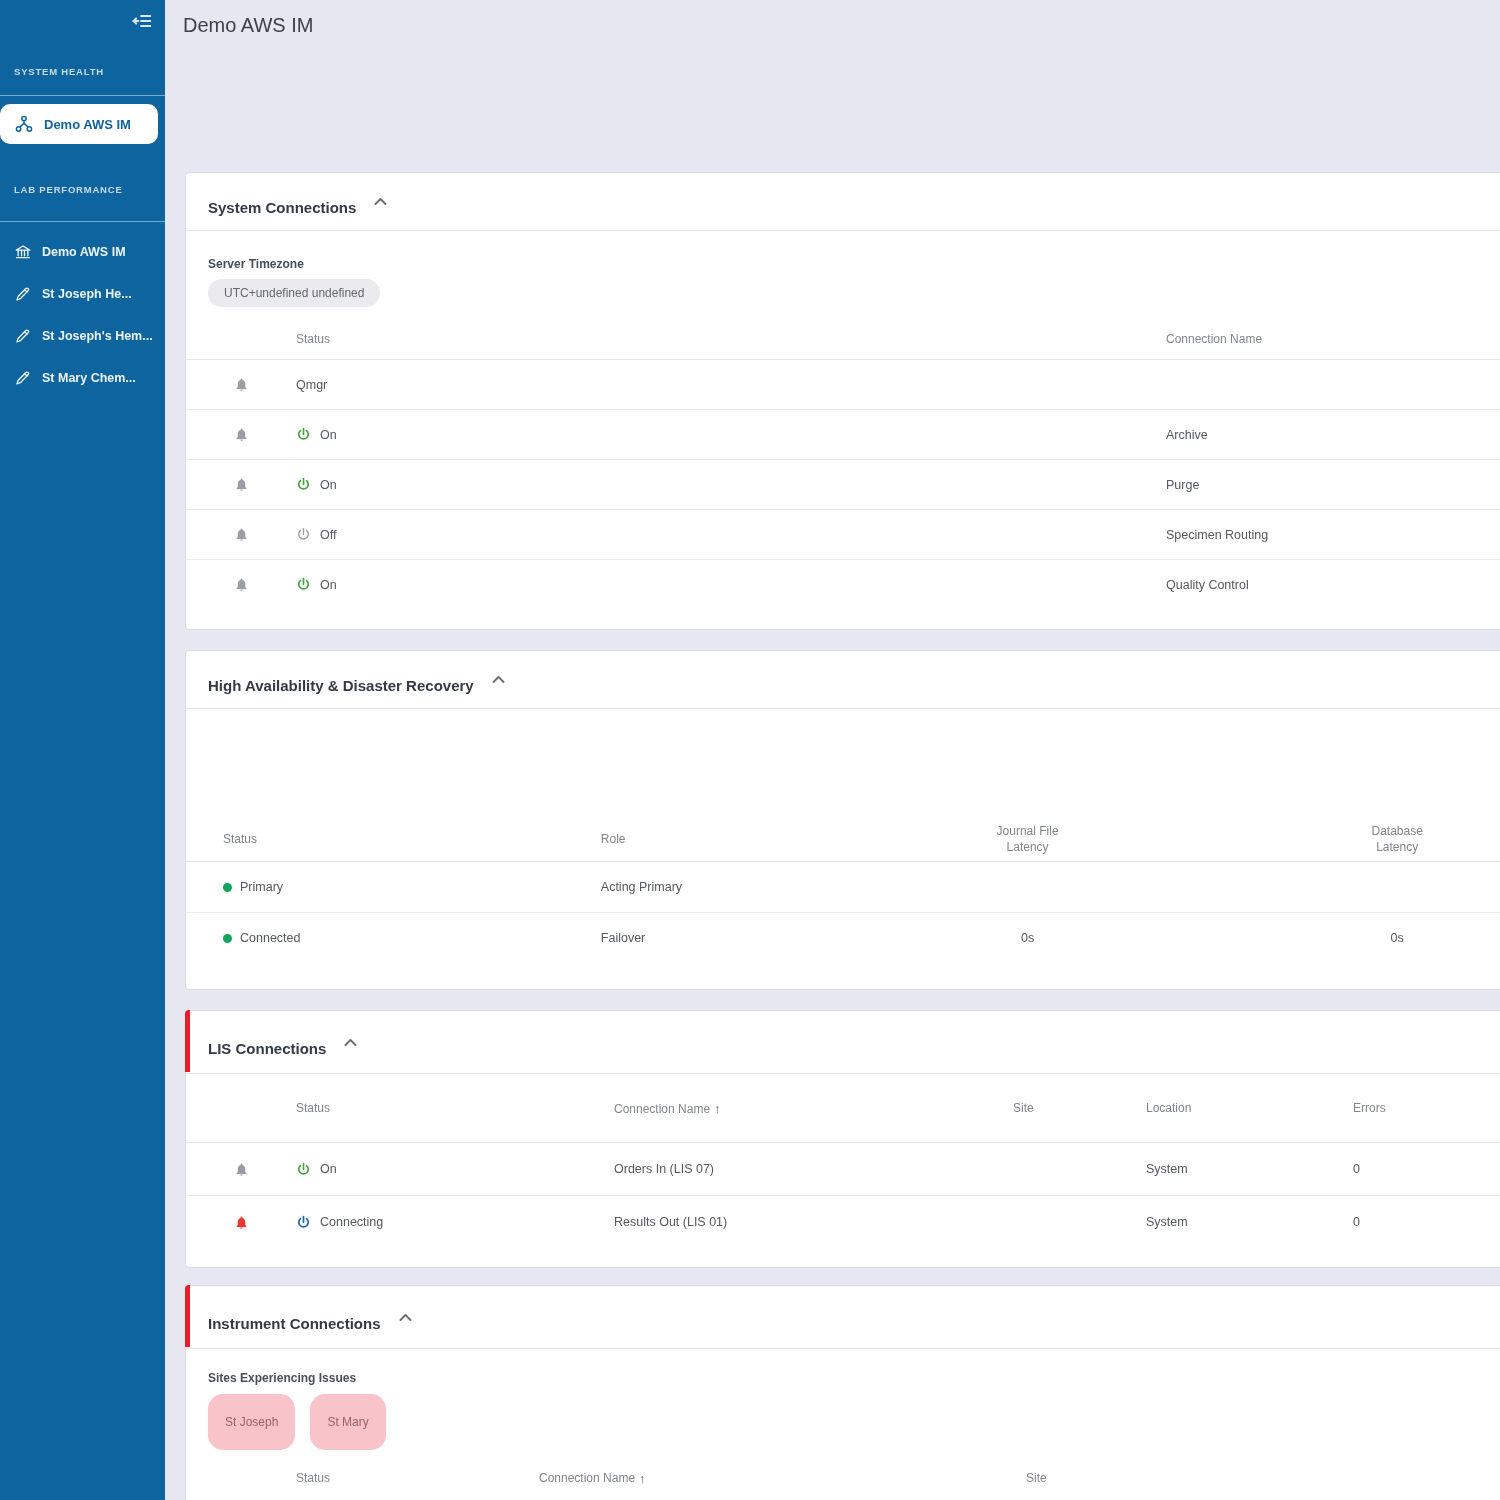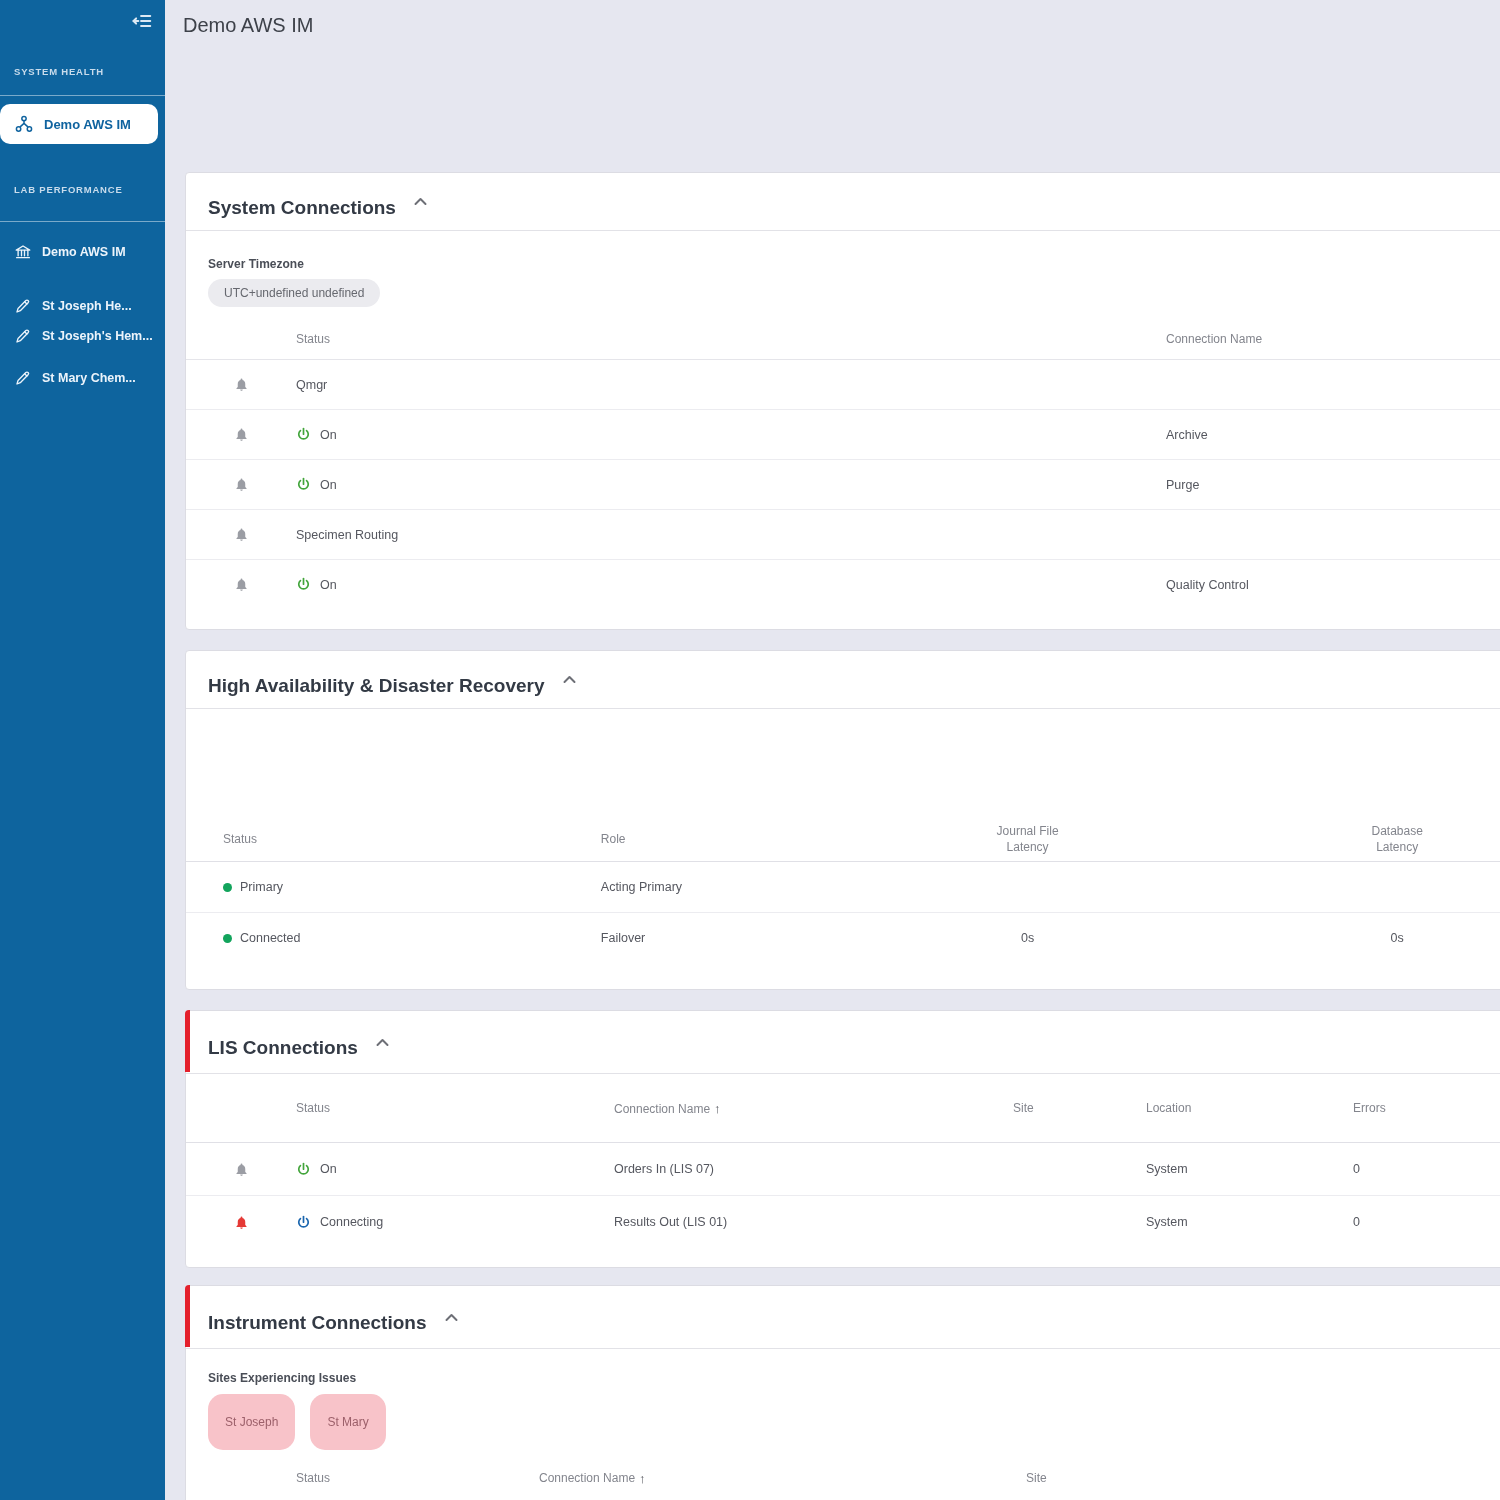--- a/index.html
+++ b/index.html
@@ -19,21 +19,21 @@
   .nav-pill .label{font-size:13px;font-weight:bold;color:#0f639f;}
   .nav-item{position:absolute;left:0;width:165px;height:28px;display:flex;align-items:center;gap:10px;padding-left:14px;box-sizing:border-box;cursor:pointer;}
   .nav-item .label{font-size:12.5px;font-weight:600;color:#ecf4fb;white-space:nowrap;}
   .side-icon{flex:0 0 auto;display:flex;align-items:center;}
   
   .page-title{position:absolute;left:183px;top:14px;font-size:20px;font-weight:500;color:#3d4149;}
   
   .panel{position:absolute;left:185px;width:1360px;background:#fff;border:1px solid #dcdce3;border-radius:4px;box-sizing:border-box;}
   .panel-header{height:57px;display:flex;align-items:center;gap:14px;padding-left:22px;border-bottom:1px solid #e2e2e7;}
   .panel-header.tall{height:62px;}
-  .panel-title{font-size:19px;font-weight:700;color:#333a45;margin-top:12px;}
+  .panel-title{font-size:15px;font-weight:700;color:#333a45;margin-top:12px;}
   .chev-btn{display:flex;align-items:center;cursor:pointer;padding:4px;}
   .red-bar{position:absolute;left:-1px;top:-1px;width:5px;height:62px;background:#e4202c;border-top-left-radius:4px;}
   
   .trow{display:flex;align-items:center;}
   .col-head{font-size:12px;color:#83858d;}
   .cell{font-size:12.5px;color:#55575f;}
   .c-bell{width:110px;display:flex;justify-content:center;}
   .bell{cursor:pointer;}
   
   .sc-label{margin:26px 0 0 22px;font-size:12px;font-weight:600;color:#4a4e57;}
@@ -118,21 +118,21 @@
 
   <div class="nav-item" style="top:238px;">
     <span class="side-icon">
       <svg width="18" height="18" viewBox="0 0 24 24" fill="none" stroke="#ecf4fb" stroke-width="1.8" stroke-linecap="round" stroke-linejoin="round">
         <path d="M3 9.5l9-5.5 9 5.5z"></path>
           <path d="M5.5 10v7M10 10v7M14 10v7M18.5 10v7M3.5 19.5h17"></path>
       </svg>
     </span>
     <span class="label">Demo AWS IM</span>
   </div>
-  <div class="nav-item" style="top:292px;">
+  <div class="nav-item" style="top:280px;">
     <span class="side-icon">
       <svg width="18" height="18" viewBox="0 0 24 24" fill="none" stroke="#ecf4fb" stroke-width="1.8" stroke-linecap="round" stroke-linejoin="round">
         <path d="M4 20l1.4-4.8L15.8 4.8a2.1 2.1 0 0 1 3 3L8.4 18.2 4 20z"></path>
           <path d="M14.2 6.4l3 3"></path>
       </svg>
     </span>
     <span class="label">St Joseph He...</span>
   </div>
   <div class="nav-item" style="top:322px;">
     <span class="side-icon">
@@ -222,20 +222,29 @@
       </div>
     <div class="c-name cell">Purge</div>
   </div>
   <div class="trow sc-row">
     <div class="c-bell">
         <span class="bell bell-gray">
           <svg width="15" height="15" viewBox="0 0 24 24" fill="currentColor">
             <path d="M12 22c1.1 0 2-.9 2-2h-4c0 1.1.9 2 2 2zm6-6v-5c0-3.1-1.6-5.6-4.5-6.3V4a1.5 1.5 0 0 0-3 0v.7C7.6 5.4 6 7.9 6 11v5l-2 2v1h16v-1l-2-2z"></path>
           </svg>
         </span>
+      </div>
+    <div class="c-status cell">
+        <span class="pw off">
+          <svg width="15" height="15" viewBox="0 0 24 24" fill="none" stroke="currentColor" stroke-width="2.2" stroke-linecap="round">
+            <path d="M12 2.5v9"></path>
+            <path d="M7.1 5.7a7.6 7.6 0 1 0 9.8 0"></path>
+          </svg>
+        </span>
+        <span>Off</span>
       </div>
     <div class="c-name cell">Specimen Routing</div>
   </div>
   <div class="trow sc-row">
     <div class="c-bell">
         <span class="bell bell-gray">
           <svg width="15" height="15" viewBox="0 0 24 24" fill="currentColor">
             <path d="M12 22c1.1 0 2-.9 2-2h-4c0 1.1.9 2 2 2zm6-6v-5c0-3.1-1.6-5.6-4.5-6.3V4a1.5 1.5 0 0 0-3 0v.7C7.6 5.4 6 7.9 6 11v5l-2 2v1h16v-1l-2-2z"></path>
           </svg>
         </span>

